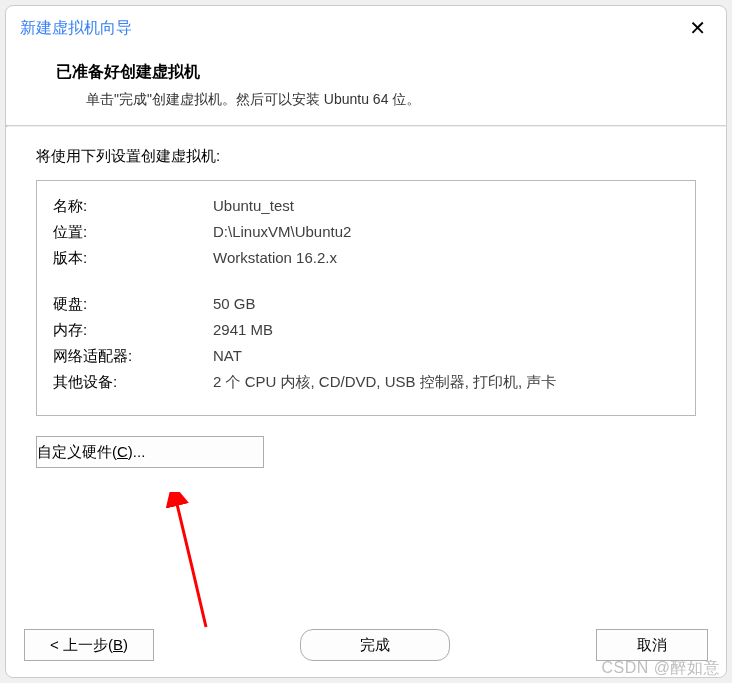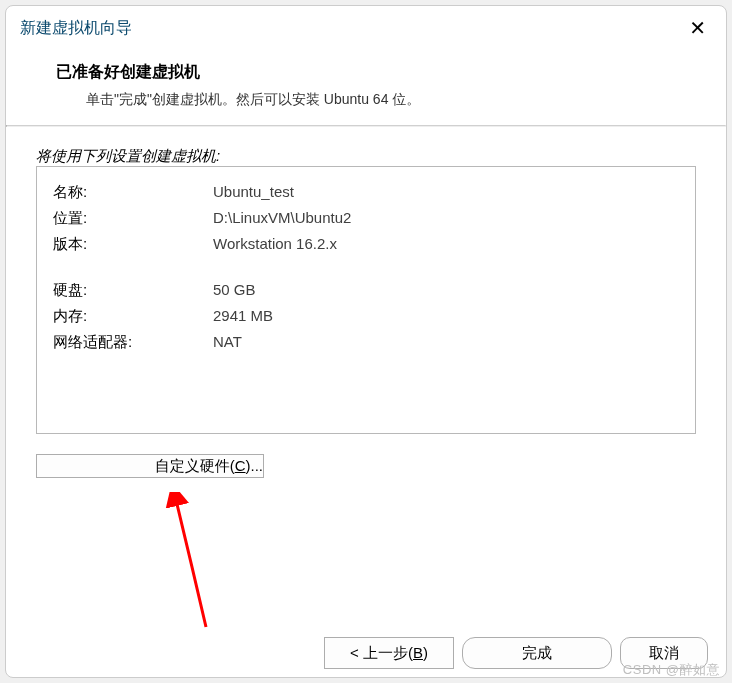--- a/index.html
+++ b/index.html
@@ -27,21 +27,21 @@
       overflow: hidden;
     }
     .titlebar {
       display: flex;
       align-items: center;
       justify-content: space-between;
       padding: 8px 14px 8px 14px;
       font-size: 16px;
     }
     .title-text {
-      color: #0c4a6e;
+      color: #3b82f6;
     }
     .close-btn {
       font-size: 20px;
       cursor: pointer;
       padding: 2px 6px;
       color: #000;
     }
     .header-section {
       padding: 12px 36px 16px 50px;
     }
@@ -59,89 +59,89 @@
       border-top: 1px solid #d0d0d0;
       margin: 0;
     }
     .body-section {
       padding: 20px 30px 10px 30px;
       flex: 1;
       position: relative;
     }
     .body-intro {
       font-size: 15px;
+      margin-bottom: 14px;
       color: #000;
-      font-style: italic;
     }
     .settings-box {
       border: 1px solid #b8b8b8;
       padding: 12px 16px;
       font-size: 15px;
-      height: 268px;
+      height: 236px;
     }
     .setting-row {
       display: flex;
       line-height: 26px;
     }
     .setting-label {
       width: 160px;
       color: #000;
     }
     .setting-value {
       flex: 1;
       color: #404040;
     }
     .row-gap {
       height: 20px;
     }
     .customize-btn {
       margin-top: 20px;
       width: 228px;
-      height: 24px;
+      height: 32px;
       border: 1px solid #adadad;
       background: #fdfdfd;
       font-size: 15px;
       cursor: pointer;
       font-family: inherit;
-      text-align: right;
+      text-align: left;
     }
     .customize-btn .underline {
       text-decoration: underline;
     }
     .footer {
-      padding: 14px 18px 8px 18px;
-      display: flex;
-      justify-content: flex-end;
+      padding: 14px 18px 16px 18px;
+      display: flex;
+      justify-content: space-between;
       gap: 8px;
     }
     .footer button {
       height: 32px;
       border: 1px solid #adadad;
       background: #fdfdfd;
       font-size: 15px;
       cursor: pointer;
       font-family: inherit;
     }
     .btn-back { width: 130px; }
     .btn-finish { width: 150px; border-radius: 13px; }
-    .btn-cancel { width: 88px; border-radius: 10px; }
+    .btn-cancel { width: 112px; }
     .btn-back .underline {
       text-decoration: underline;
     }
     .arrow-annotation {
       position: absolute;
       left: 136px;
       top: 492px;
       pointer-events: none;
     }
     .watermark {
       position: absolute;
       right: 12px;
       bottom: 4px;
-      font-size: 13px;
+      font-size: 16px;
       color: #bfbfbf;
       letter-spacing: 0.5px;
       text-align: center;
     }
   </style>
 </head>
 <body>
 
 <div class="dialog">
 
@@ -182,20 +182,24 @@
         <span class="setting-label">硬盘:</span>
         <span class="setting-value">50 GB</span>
       </div>
       <div class="setting-row">
         <span class="setting-label">内存:</span>
         <span class="setting-value">2941 MB</span>
       </div>
       <div class="setting-row">
         <span class="setting-label">网络适配器:</span>
         <span class="setting-value">NAT</span>
+      </div>
+      <div class="setting-row">
+        <span class="setting-label">其他设备:</span>
+        <span class="setting-value">2 个 CPU 内核, CD/DVD, USB 控制器, 打印机, 声卡</span>
       </div>
     </div>
 
     <button class="customize-btn">
       <span>自定义硬件(</span><span class="underline">C</span><span>)...</span>
     </button>
 
   </div>
 
   <div class="footer">

